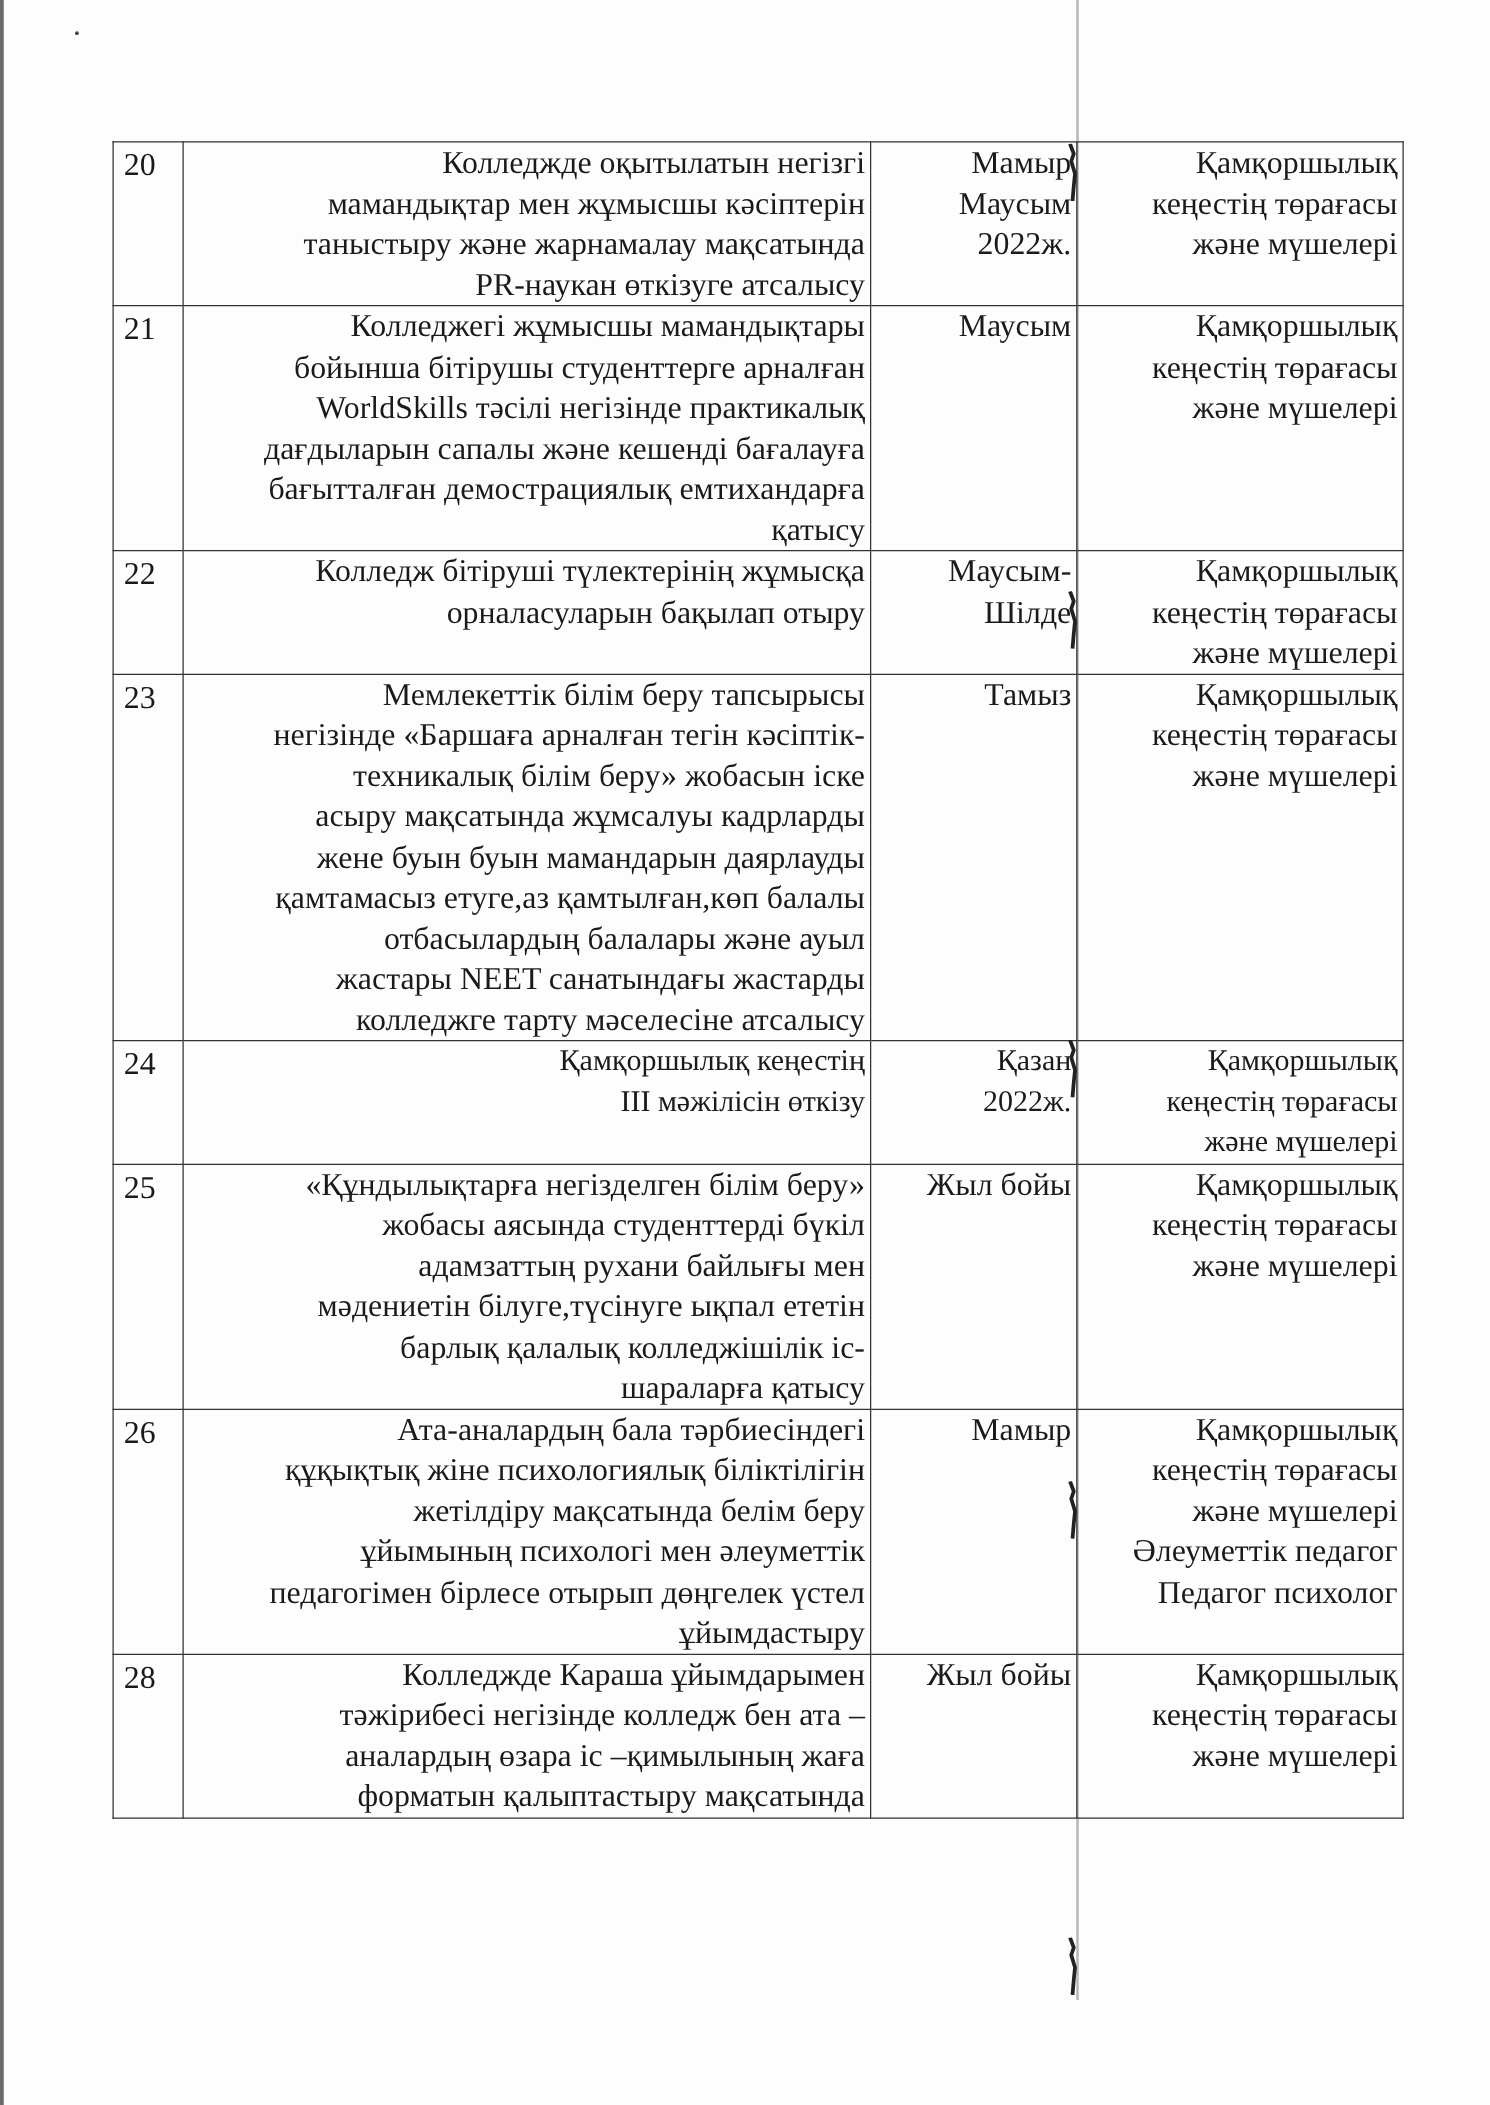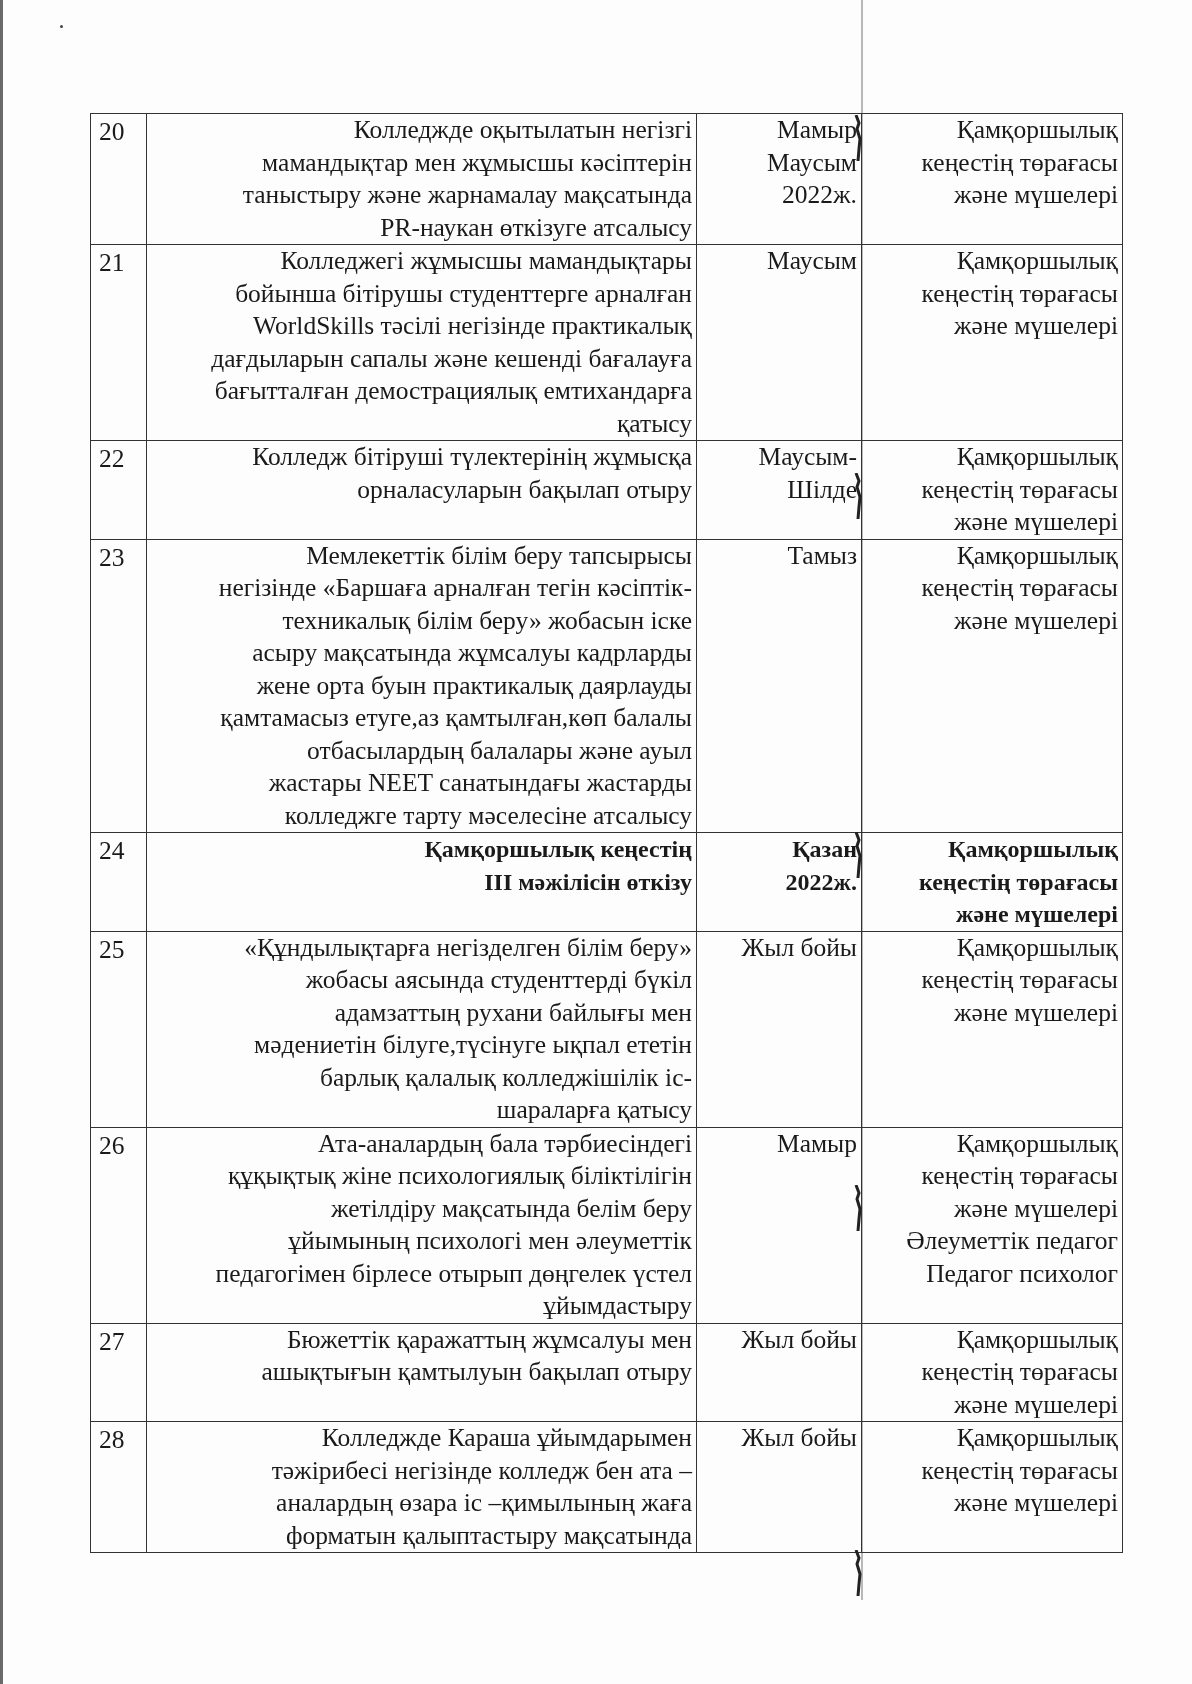--- a/index.html
+++ b/index.html
@@ -17,21 +17,21 @@
   }
   table.plan td {
     border: 1.3px solid #333; vertical-align: top; padding: 0 4px;
     font-size: 25.5px; line-height: 32.5px; text-align: right;
   }
   col.c-num { width: 56px; }
   col.c-event { width: 550px; }
   col.c-date { width: 165px; }
   col.c-resp { width: 261px; }
   td.num { text-align: left !important; padding-left: 8px !important; padding-top: 2px !important; font-family: Liberation Serif, serif; }
-  tr.bold td.event, tr.bold td.date, tr.bold td.resp { font-weight: bold; font-size: 24px; }
+  tr.bold td.event, tr.bold td.date, tr.bold td.resp { font-weight: normal; font-size: 24px; }
   .line { display: block; white-space: nowrap; }
 </style>
 </head>
 <body>
 
 <div class="page-edge"></div>
 <div class="speck" style="left:60px;top:25px;"></div>
 <div class="binding-line"></div>
 
 <table class="plan">
@@ -96,21 +96,21 @@
         <span class="line">және мүшелері</span>
       </td>
     </tr>
     <tr style="height:293px">
       <td class="num">23</td>
       <td class="event">
         <span class="line">Мемлекеттік білім беру тапсырысы</span>
         <span class="line">негізінде «Баршаға арналған тегін кәсіптік-</span>
         <span class="line">техникалық білім беру» жобасын іске</span>
         <span class="line">асыру мақсатында жұмсалуы кадрларды</span>
-        <span class="line">жене орта буын практикалық даярлауды</span>
+        <span class="line">жене буын буын мамандарын даярлауды</span>
         <span class="line">қамтамасыз етуге,аз қамтылған,көп балалы</span>
         <span class="line">отбасылардың балалары және ауыл</span>
         <span class="line">жастары NEET санатындағы жастарды</span>
         <span class="line">колледжге тарту мәселесіне атсалысу</span>
       </td>
       <td class="date">
         <span class="line">Тамыз</span>
       </td>
       <td class="resp">
         <span class="line">Қамқоршылық</span>
@@ -167,35 +167,20 @@
         <span class="line">Мамыр</span>
       </td>
       <td class="resp">
         <span class="line">Қамқоршылық</span>
         <span class="line">кеңестің төрағасы</span>
         <span class="line">және мүшелері</span>
         <span class="line">Әлеуметтік педагог</span>
         <span class="line">Педагог психолог</span>
       </td>
     </tr>
-    <tr style="height:97px">
-      <td class="num">27</td>
-      <td class="event">
-        <span class="line">Бюжеттік қаражаттың жұмсалуы мен</span>
-        <span class="line">ашықтығын қамтылуын бақылап отыру</span>
-      </td>
-      <td class="date">
-        <span class="line">Жыл бойы</span>
-      </td>
-      <td class="resp">
-        <span class="line">Қамқоршылық</span>
-        <span class="line">кеңестің төрағасы</span>
-        <span class="line">және мүшелері</span>
-      </td>
-    </tr>
     <tr style="height:126px">
       <td class="num">28</td>
       <td class="event">
         <span class="line">Колледжде Караша ұйымдарымен</span>
         <span class="line">тәжірибесі негізінде колледж бен ата –</span>
         <span class="line">аналардың өзара іс –қимылының жаға</span>
         <span class="line">форматын қалыптастыру мақсатында</span>
       </td>
       <td class="date">
         <span class="line">Жыл бойы</span>

